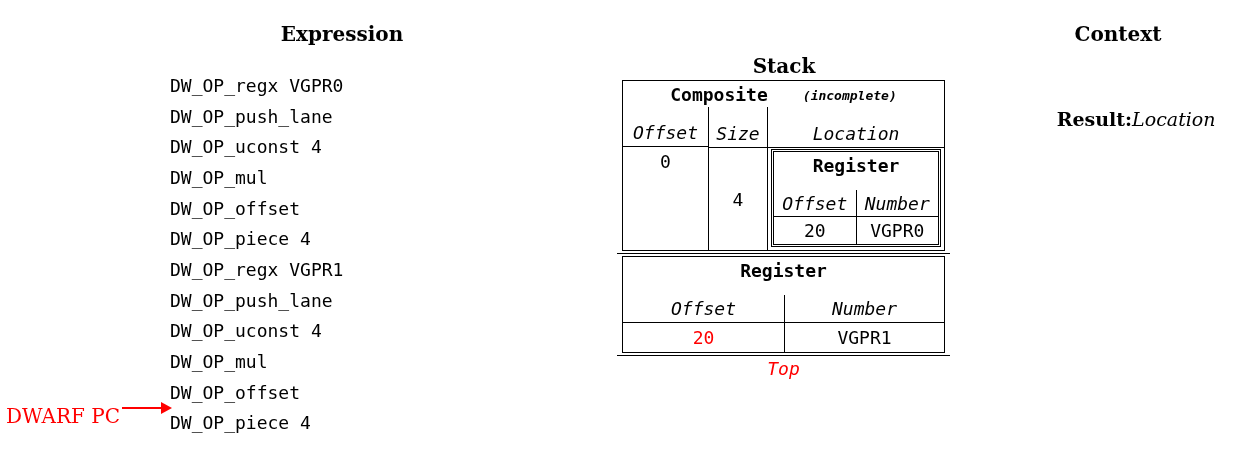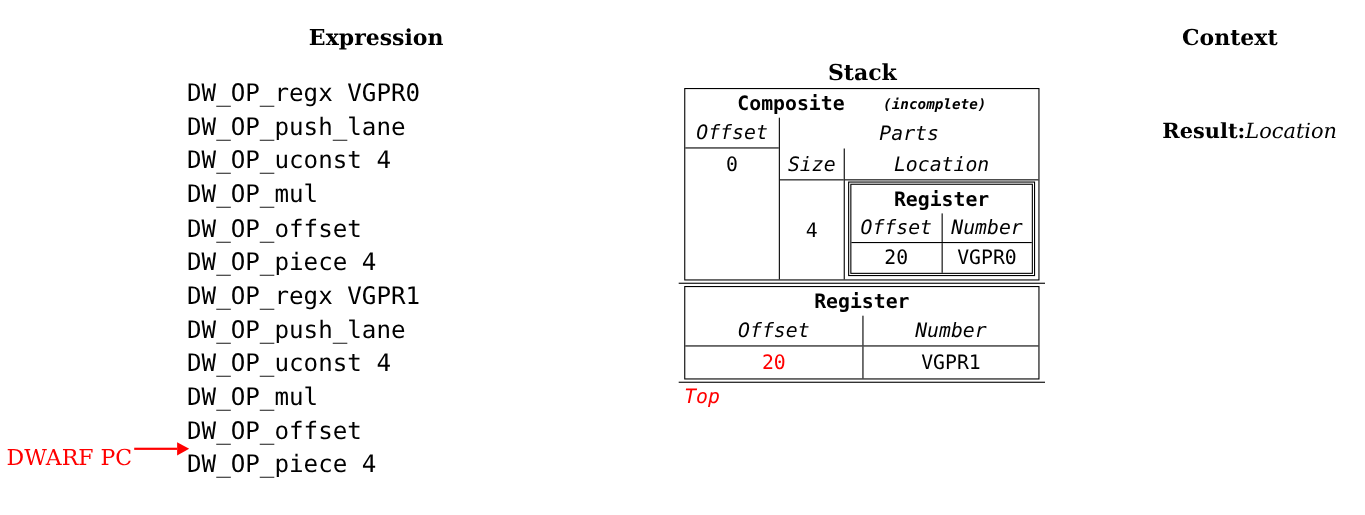--- a/index.html
+++ b/index.html
@@ -33,21 +33,21 @@
   #expression-header { left: 222px; }
   #stack-header      { left: 664px; margin-top: 32px; }
   #context-header    { left: 998px; }
 
   
   #expr-list {
     position: absolute;
     left: 170px;
     top: 70px;
     font-family: "DejaVu Sans Mono", "Liberation Mono", monospace;
-    font-size: 22px;
+    font-size: 18px;
   }
   #expr-list .expr-item {
     height: 30.7px;
     display: flex;
     align-items: center;
     white-space: pre;
   }
 
   
   #dwarf-pc {
@@ -92,21 +92,21 @@
     justify-content: center;
     font-weight: bold;
     gap: 35px;
   }
   .tbl-title .inc {
     font-weight: bold;
     font-style: italic;
     font-size: 13px;
     padding-top: 2px;
   }
-  .it { font-style: italic; }
+  .it { font-style: italic; margin-top: 12px; }
   .bb { border-bottom: 1px solid var(--border); }
   .br { border-right: 1px solid var(--border); }
   .cell {
     display: flex;
     align-items: center;
     justify-content: center;
     white-space: pre;
   }
 
   
@@ -142,20 +142,21 @@
   .reg-hdr-row, .reg-val-row { display: flex; }
   .reg-hdr-row > .cell { height: 27px; }
   .reg-val-row > .cell { height: 29px; }
   .wOff { width: 162px; }
   .wNum { flex: 1; }
 
   .sep { height: 1px; background: var(--border); margin: 2px -5px 2px -5px; }
 
   #stack-top-label {
     margin-top: 2px;
+    text-align: center;
     font-style: italic;
     color: var(--highlight-red);
   }
   .red { color: var(--highlight-red); }
 
   
   #context-body {
     position: absolute;
     left: 998px;
     top: 77px;
@@ -206,21 +207,20 @@
       <div class="tbl-title">
         <span>Composite</span>
           <span class="inc">(incomplete)</span>
       </div>
       <div class="comp-body">
         <div class="comp-offset">
           <div class="hcell it bb">Offset</div>
           <div class="vcell">0</div>
         </div>
         <div class="comp-parts">
-          <div class="hcell it">Parts</div>
           <div class="parts-body">
             <div class="size-col">
               <div class="hcell it bb">Size</div>
               <div class="size-val">4</div>
             </div>
             <div class="loc-col">
               <div class="hcell it bb">Location</div>
               <div class="loc-body">
                 <div class="inner-reg">
                   <div class="tbl-title">Register</div>

